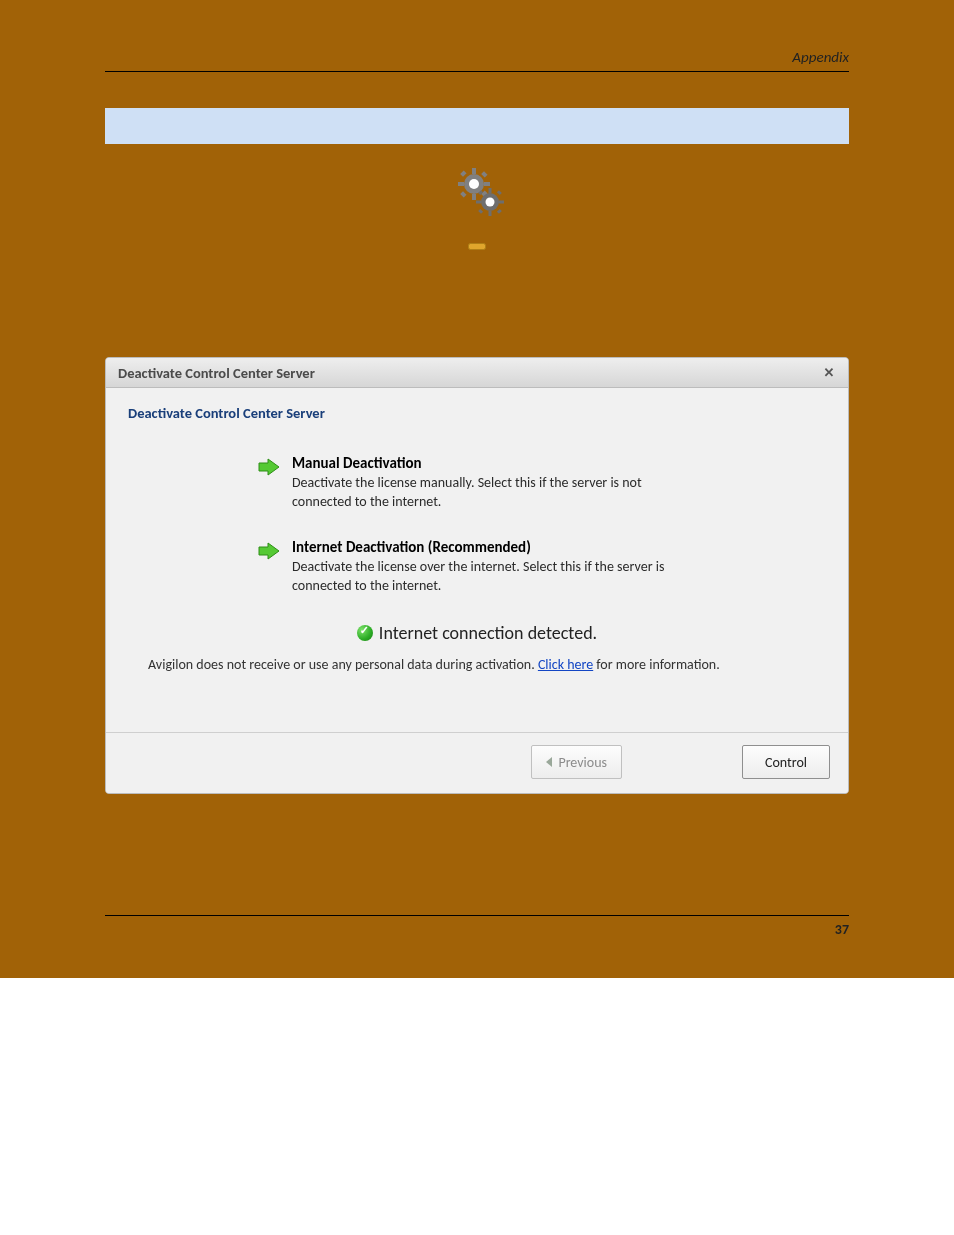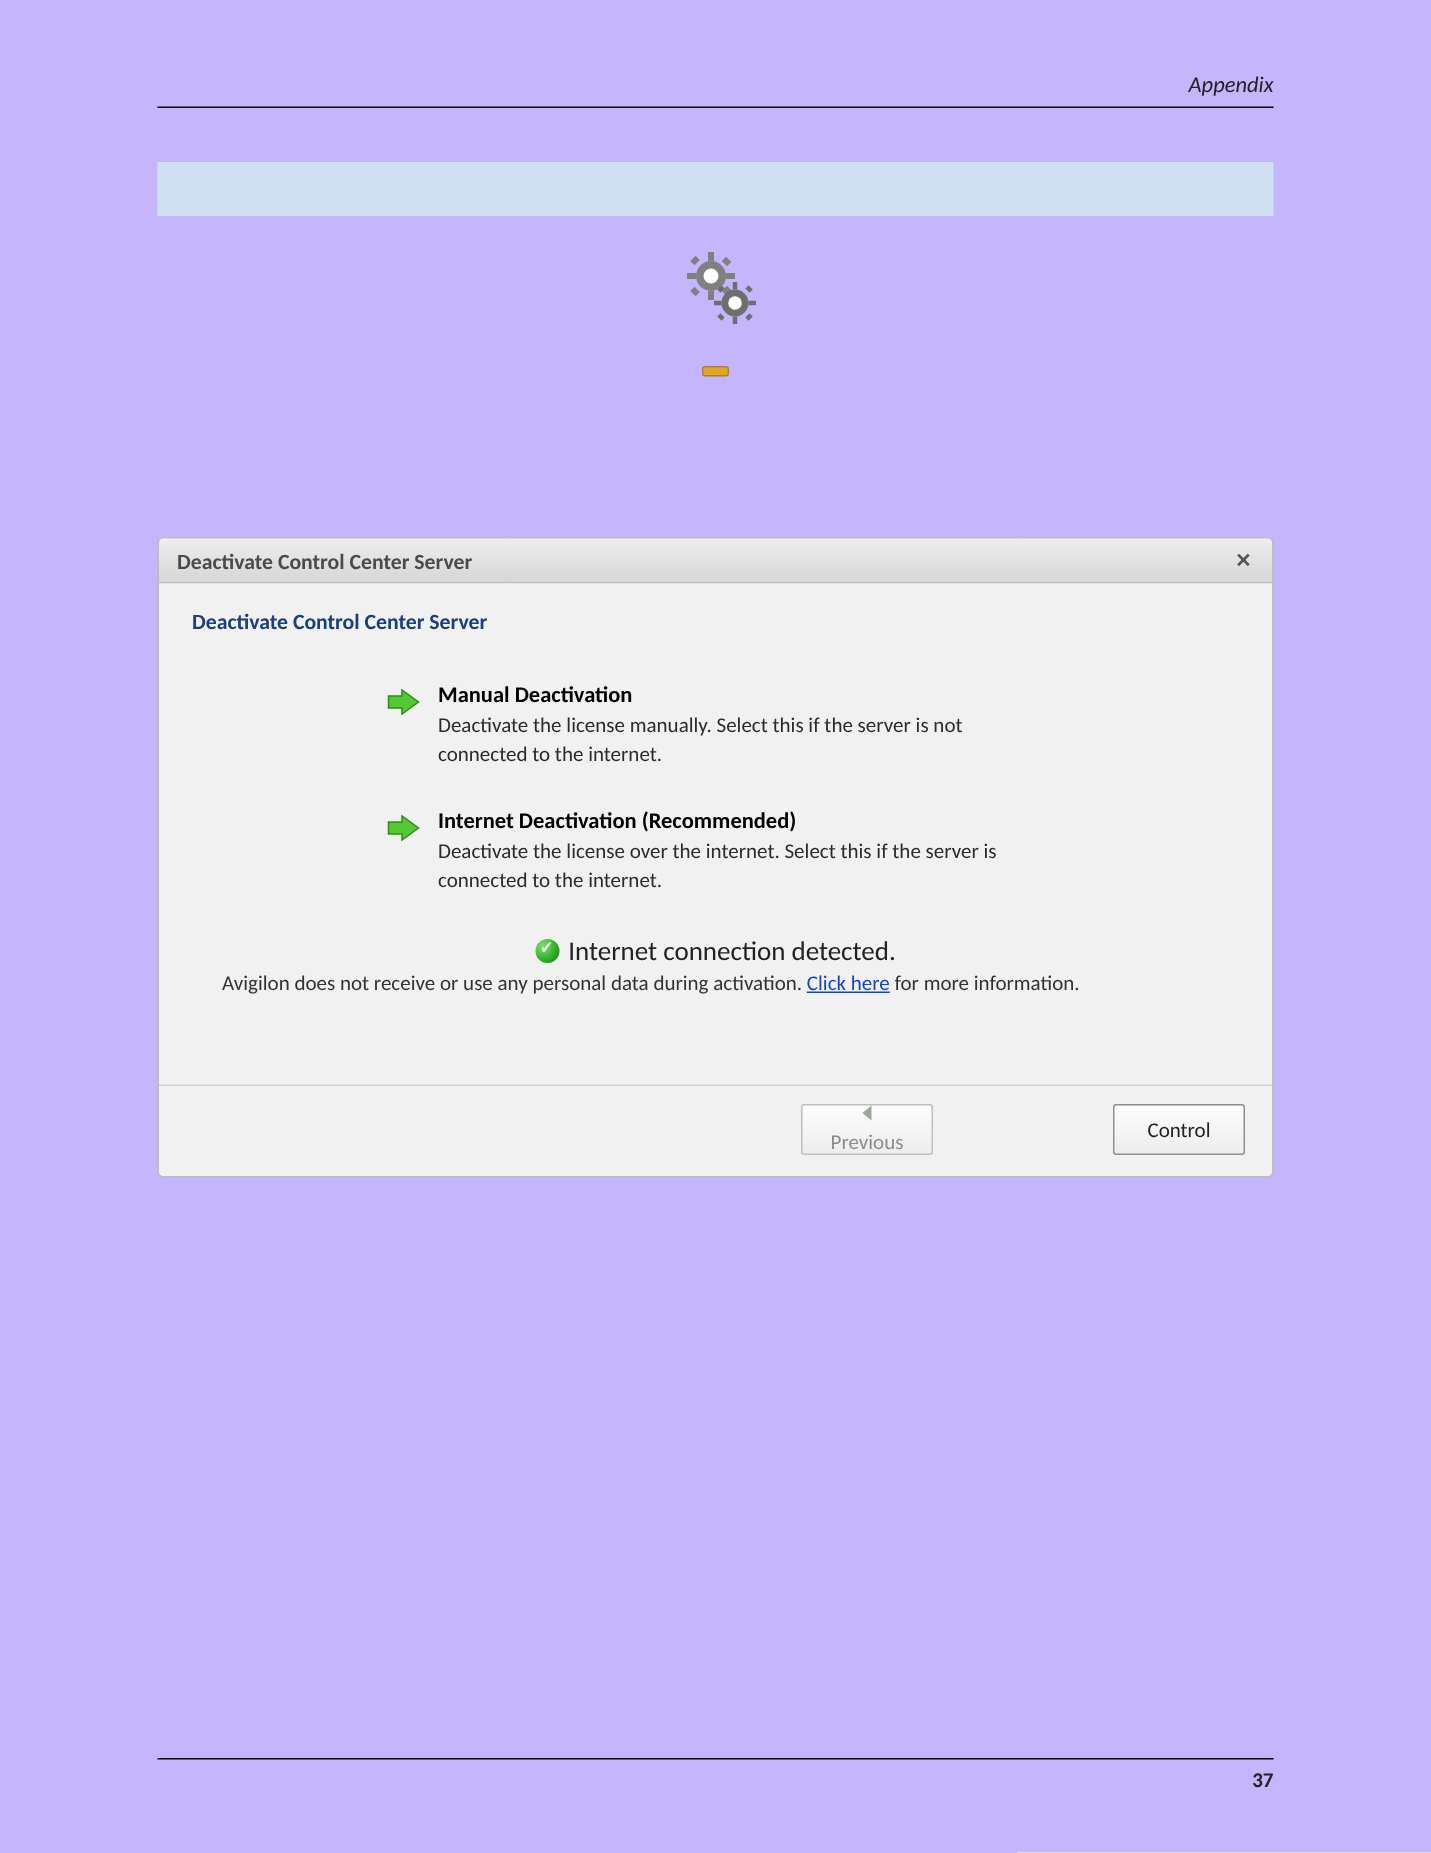--- a/index.html
+++ b/index.html
@@ -5,23 +5,23 @@
   * { box-sizing: border-box; }
   html, body {
     margin: 0;
     padding: 0;
     background: #ffffff;
     font-family: "Segoe UI", Calibri, Arial, sans-serif;
     color: #222;
   }
   .page {
     width: 954px;
-    height: 1235px;
+    height: 978px;
     position: relative;
-    background: #c4b5fd;
+    background: #a16207;
   }
   .content {
     position: absolute;
     left: 105px;
     right: 105px;
     top: 50px;
     bottom: 60px;
   }
   .header-line {
     border-bottom: 1.5px solid #000;
@@ -140,21 +140,21 @@
     font-size:11px;
     position:absolute;
     left:3px; top:-1px;
     font-weight:bold;
   }
 
   .footnote {
     font-size:14px;
     color:#333;
     line-height:1.35;
-    margin: 2px 6px 50px 20px;
+    margin: 12px 6px 50px 20px;
   }
   .footnote a { color:#1346c4; text-decoration:underline; }
 
   .buttonbar {
     border-top:1px solid #cfcfcf;
     padding: 12px 18px 14px 18px;
     display:flex;
     justify-content:flex-end;
     gap:120px;
     background:#f1f1f1;
@@ -165,21 +165,20 @@
     height: 26px;
     border:1px solid #8f8f8f;
     border-radius:2px;
     background:linear-gradient(#fdfdfd,#ededed);
     display:flex; align-items:center; justify-content:center;
     gap:6px;
     font-size:14px;
     color:#222;
     padding:16px 14px;
     cursor:pointer;
-    flex-direction:column;
   }
   .btn.disabled { color:#8c8c8c; border-color:#c0c0c0; cursor:default; }
   .btn .left-arrow {
     width:0;height:0;
     border-top:5px solid transparent;
     border-bottom:5px solid transparent;
     border-right:6px solid #9aa89a;
   }
 
   .footer-line {

